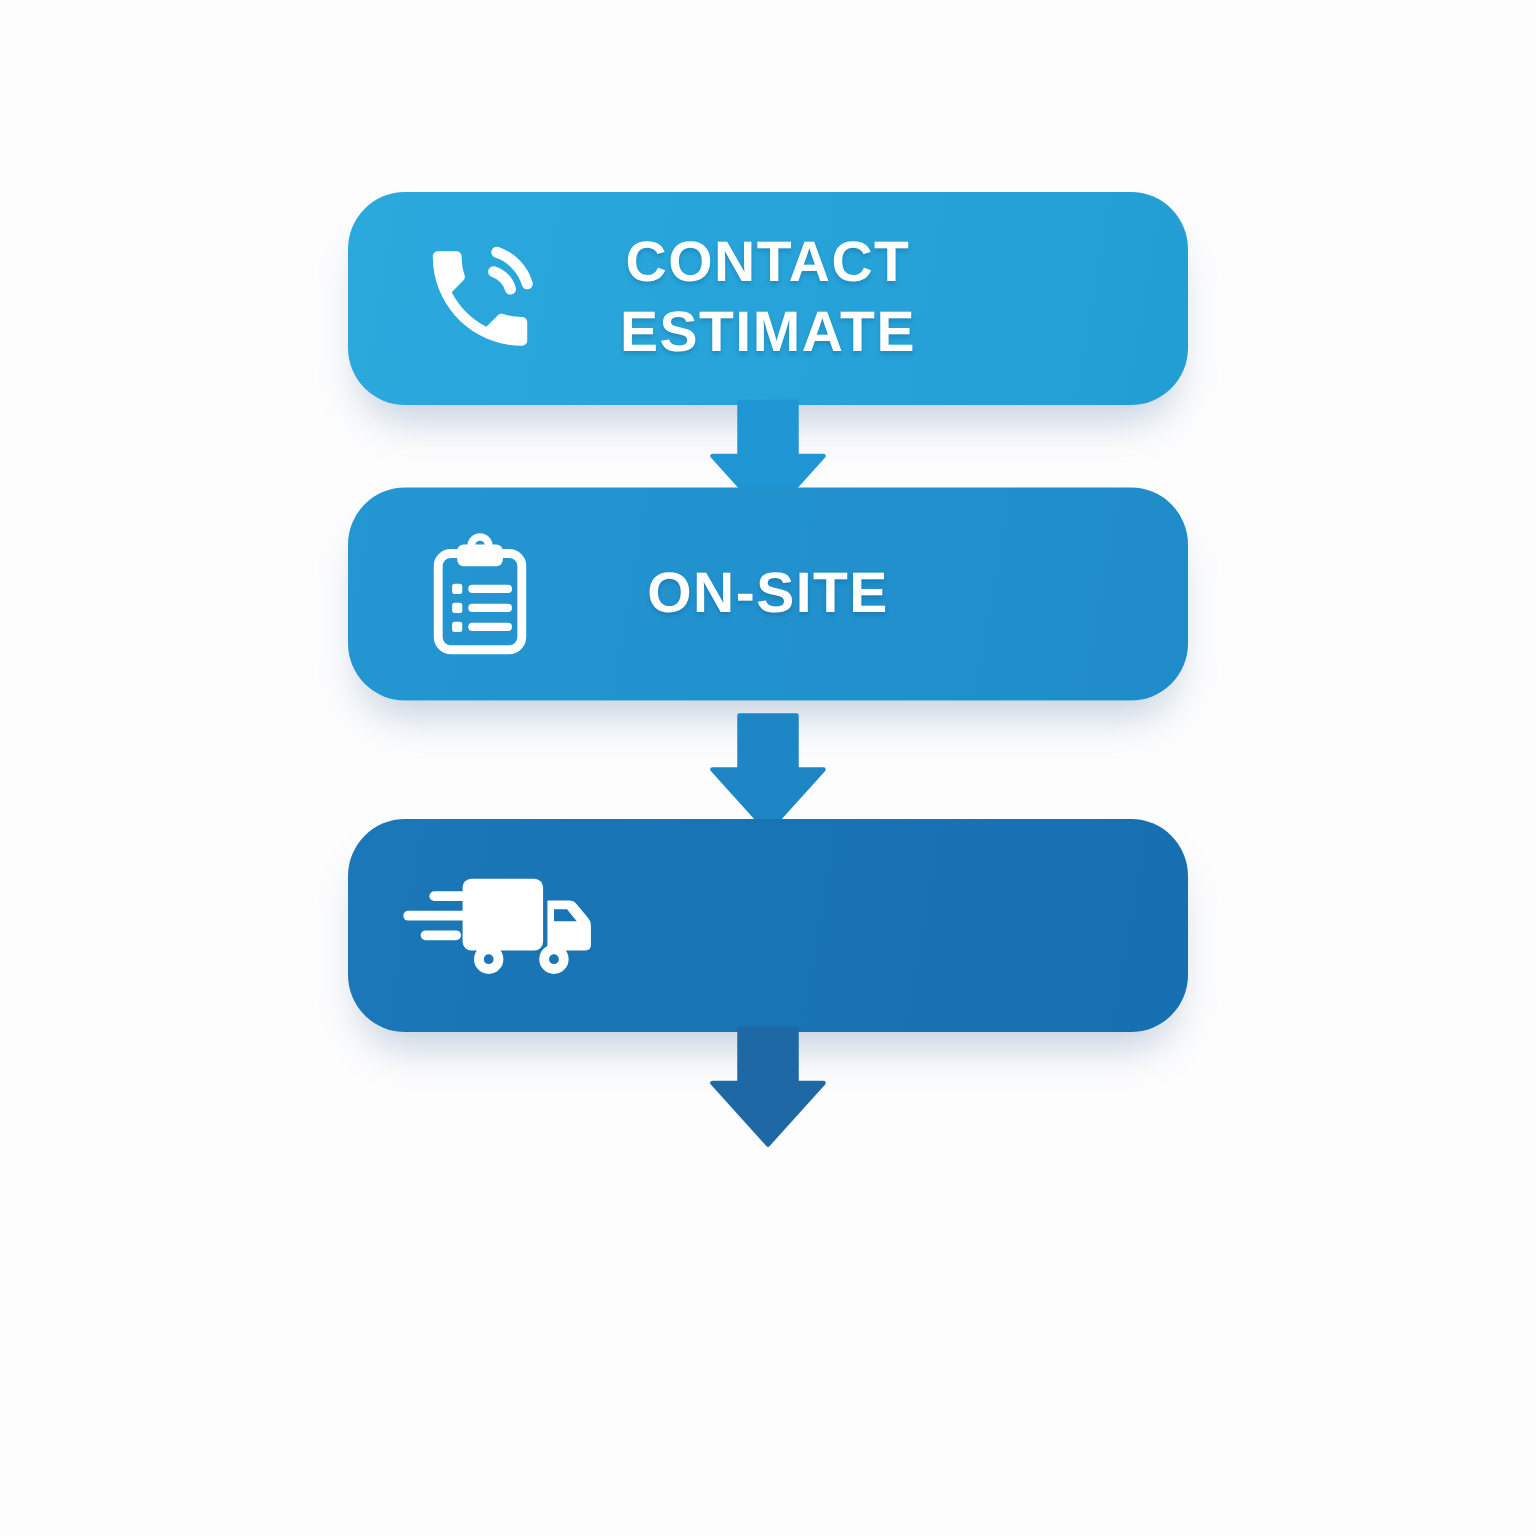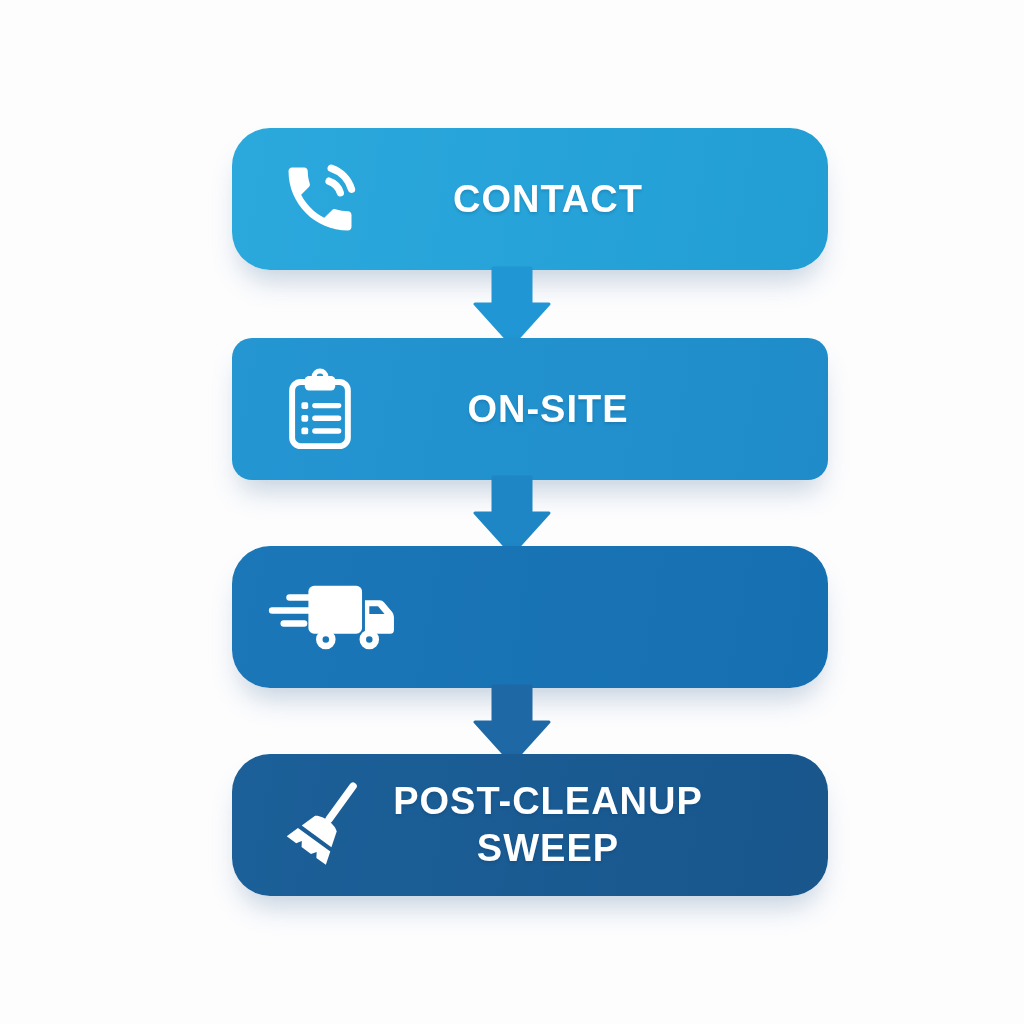--- a/index.html
+++ b/index.html
@@ -8,21 +8,21 @@
     background:#fdfdfe;
     font-family:"Liberation Sans", sans-serif;
     overflow:hidden;position:relative;
   }
   .canvas{position:absolute;inset:0;}
   .step-box{
     position:absolute;
     left:232px;width:560px;height:142px;
     border-radius:38px;
     box-shadow:0 18px 28px -8px rgba(45,95,140,.28);
-    display:flex;align-items:center;justify-content:center;padding-left:36px;
+    display:flex;align-items:center;justify-content:center;
   }
   .step-box .icon-wrap{
     position:absolute;left:28px;top:50%;
     transform:translateY(-50%);
     width:120px;height:100px;
     display:flex;align-items:center;justify-content:center;
   }
   .labels{
     text-align:center;
     color:#ffffff;
@@ -46,30 +46,31 @@
   <div class="step-box" style="top: 128px; background: linear-gradient(100deg, rgb(43, 168, 220), rgb(34, 158, 213));">
     <div class="icon-wrap">
       <svg width="84" height="84" viewBox="0 0 24 24">
         <path fill="#fff" d="M6.62 10.79c1.44 2.83 3.76 5.14 6.59 6.59l2.2-2.2c.27-.27.67-.36 1.02-.24 1.12.37 2.33.57 3.57.57.55 0 1 .45 1 1V20c0 .55-.45 1-1 1-9.39 0-17-7.61-17-17 0-.55.45-1 1-1h3.5c.55 0 1 .45 1 1 0 1.25.2 2.45.57 3.57.11.35.03.74-.25 1.02l-2.2 2.2z"></path>
         <path fill="none" stroke="#fff" stroke-width="2.1" stroke-linecap="round" d="M15.2 3.2 A9 9 0 0 1 21 9.2"></path>
         <path fill="none" stroke="#fff" stroke-width="2.1" stroke-linecap="round" d="M14.6 6.9 A5 5 0 0 1 17.8 10.2"></path>
       </svg>
     </div>
     <div class="labels">
       <span>CONTACT</span>
+      <span>ESTIMATE</span>
     </div>
   </div>
 
   <div class="flow-arrow" style="top:268px">
     <svg width="80" height="78" viewBox="0 0 80 78">
       <polygon class="arrow-shape" points="21,0 59,0 59,36 77,36 40,77 3,36 21,36" stroke-width="3" stroke-linejoin="round" fill="#2196D4" stroke="#2196D4"></polygon>
     </svg>
   </div>
 
-  <div class="step-box" style="top: 338px; background: linear-gradient(100deg, rgb(36, 150, 210), rgb(31, 140, 201)); border-radius: 20px;">
+  <div class="step-box" style="top: 325px; background: linear-gradient(100deg, rgb(36, 150, 210), rgb(31, 140, 201));">
     <div class="icon-wrap">
       <svg width="76" height="86" viewBox="0 0 90 100">
         <circle cx="45" cy="12" r="7" fill="none" stroke="#fff" stroke-width="6"></circle>
         <rect x="12" y="18" width="66" height="76" rx="10" fill="none" stroke="#fff" stroke-width="7"></rect>
         <rect x="27" y="11" width="36" height="17" rx="5" fill="#fff"></rect>
         <rect x="23" y="42" width="8" height="8" rx="2" fill="#fff"></rect>
         <rect x="23" y="57" width="8" height="8" rx="2" fill="#fff"></rect>
         <rect x="23" y="72" width="8" height="8" rx="2" fill="#fff"></rect>
         <line x1="39" y1="46" x2="67" y2="46" stroke="#fff" stroke-width="6.5" stroke-linecap="round"></line>
         <line x1="39" y1="61" x2="67" y2="61" stroke="#fff" stroke-width="6.5" stroke-linecap="round"></line>
@@ -101,29 +102,14 @@
       </svg>
     </div>
   </div>
 
   <div class="flow-arrow" style="top:686px">
     <svg width="80" height="78" viewBox="0 0 80 78">
       <polygon class="arrow-shape" points="21,0 59,0 59,36 77,36 40,77 3,36 21,36" stroke-width="3" stroke-linejoin="round" fill="#1E68A6" stroke="#1E68A6"></polygon>
     </svg>
   </div>
 
-  <div class="step-box" style="top: 754px; background: linear-gradient(100deg, rgb(28, 96, 153), rgb(24, 86, 140));">
-    <div class="icon-wrap">
-      <svg width="100" height="100" viewBox="-10 -10 120 120">
-        <g transform="rotate(36 50 58)">
-          <rect x="45.5" y="-14" width="9" height="58" rx="4.5" fill="#fff"></rect>
-          <path d="M34 46 C40 40, 60 40, 66 46 L72 65 L28 65 Z" fill="#fff"></path>
-          <path d="M26 70 h48 l5 16 h-14 l-4 -6 -4 6 h-14 l-4 -6 -4 6 h-14 z" fill="#fff"></path>
-        </g>
-      </svg>
-    </div>
-    <div class="labels">
-      <span>POST-CLEANUP</span>
-      <span>SWEEP</span>
-    </div>
-  </div>
 
 </div>
 
 </body></html>

